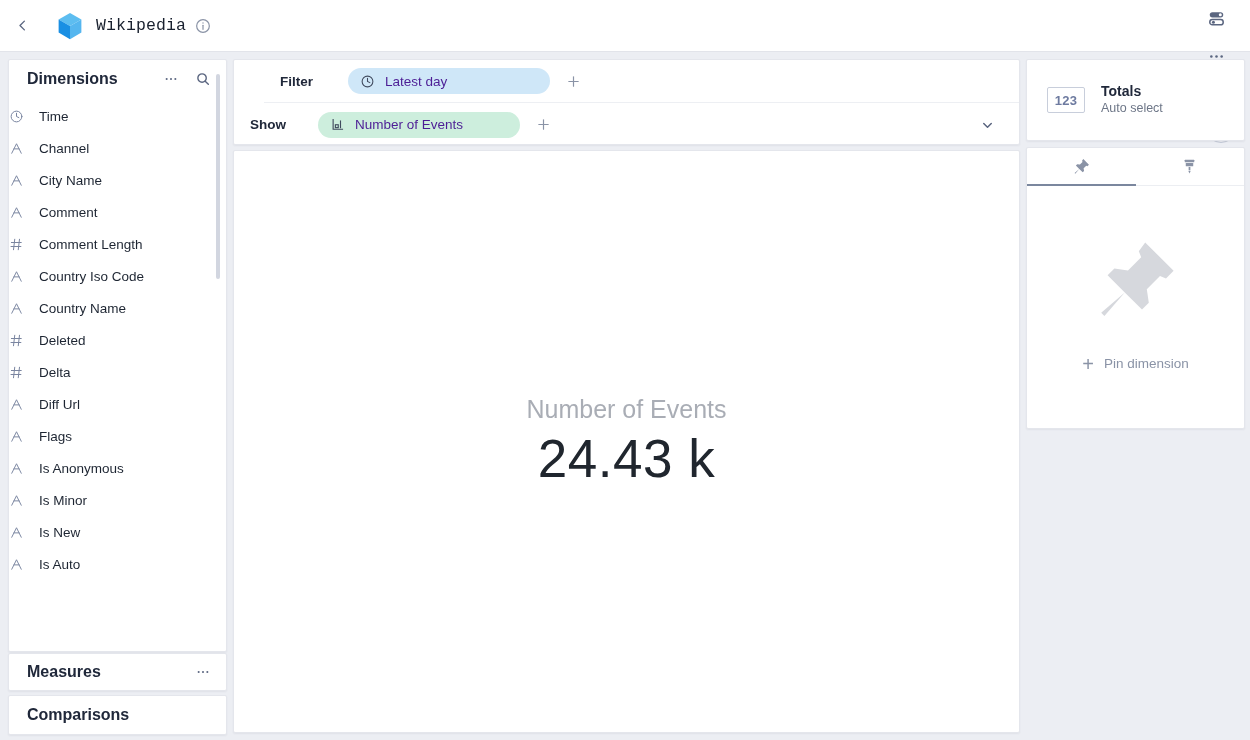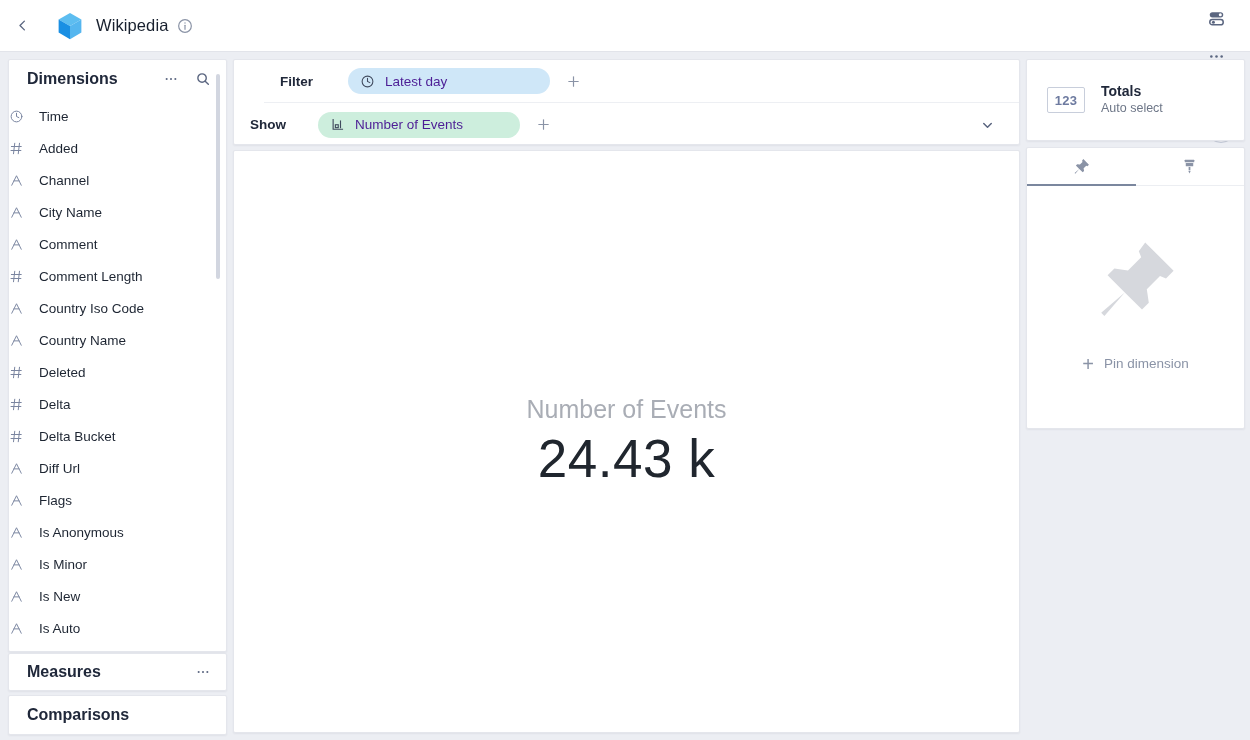--- a/index.html
+++ b/index.html
@@ -10,21 +10,21 @@
     font-family: "Liberation Sans", sans-serif;
     overflow: hidden;
   }
   .app { position: relative; width: 1250px; height: 740px; }
 
   
   .header {
     position: absolute; top: 0; left: 0; width: 1250px; height: 52px;
     background: #ffffff;
     border-bottom: 1px solid #e2e4ea;
-    display: flex; align-items: center;
+    display: flex; align-items: center; font-family: Liberation Mono, monospace;
   }
   .hdr-back {
     width: 44px; height: 52px; display: flex; align-items: center; justify-content: center;
     color: #5b6680; cursor: pointer;
   }
   .logo-cube { width: 28px; height: 30px; margin-left: 12px; display:block; }
   .hdr-title {
     font-size: 16.5px; color: #18202e; margin-left: 12px; letter-spacing: .1px;
   }
   .info-icon {
@@ -270,117 +270,95 @@
           <span class="dim-ico">
             <svg width="15" height="15" viewBox="0 0 24 24" fill="none" stroke="currentColor" stroke-width="1.6" stroke-linecap="round">
               <circle cx="12" cy="12" r="8.6"></circle>
               <polyline points="12 6.8 12 12 15.8 13.8"></polyline>
             </svg>
           </span>
           <span>Time</span>
         </div>
         <div class="dim-row">
           <span class="dim-ico">
+            <svg width="15" height="15" viewBox="0 0 24 24" fill="none" stroke="currentColor" stroke-width="1.55" stroke-linecap="round" stroke-linejoin="round">
+              <polyline points="4.4 19.6 12 4.4 19.6 19.6"></polyline>
+              <line x1="7.9" y1="12.6" x2="16.1" y2="12.6"></line>
+            </svg>
+          </span>
+          <span>Channel</span>
+        </div>
+        <div class="dim-row">
+          <span class="dim-ico">
+            <svg width="15" height="15" viewBox="0 0 24 24" fill="none" stroke="currentColor" stroke-width="1.55" stroke-linecap="round" stroke-linejoin="round">
+              <polyline points="4.4 19.6 12 4.4 19.6 19.6"></polyline>
+              <line x1="7.9" y1="12.6" x2="16.1" y2="12.6"></line>
+            </svg>
+          </span>
+          <span>City Name</span>
+        </div>
+        <div class="dim-row">
+          <span class="dim-ico">
+            <svg width="15" height="15" viewBox="0 0 24 24" fill="none" stroke="currentColor" stroke-width="1.55" stroke-linecap="round" stroke-linejoin="round">
+              <polyline points="4.4 19.6 12 4.4 19.6 19.6"></polyline>
+              <line x1="7.9" y1="12.6" x2="16.1" y2="12.6"></line>
+            </svg>
+          </span>
+          <span>Comment</span>
+        </div>
+        <div class="dim-row">
+          <span class="dim-ico">
             <svg width="15" height="15" viewBox="0 0 24 24" fill="none" stroke="currentColor" stroke-width="1.6" stroke-linecap="round">
               <line x1="9.2" y1="3.6" x2="7.2" y2="20.4"></line>
               <line x1="16.8" y1="3.6" x2="14.8" y2="20.4"></line>
               <line x1="3.8" y1="8.8" x2="19.6" y2="8.8"></line>
               <line x1="3.2" y1="15.2" x2="19" y2="15.2"></line>
             </svg>
           </span>
-          <span>Added</span>
-        </div>
-        <div class="dim-row">
-          <span class="dim-ico">
-            <svg width="15" height="15" viewBox="0 0 24 24" fill="none" stroke="currentColor" stroke-width="1.55" stroke-linecap="round" stroke-linejoin="round">
-              <polyline points="4.4 19.6 12 4.4 19.6 19.6"></polyline>
-              <line x1="7.9" y1="12.6" x2="16.1" y2="12.6"></line>
-            </svg>
-          </span>
-          <span>Channel</span>
-        </div>
-        <div class="dim-row">
-          <span class="dim-ico">
-            <svg width="15" height="15" viewBox="0 0 24 24" fill="none" stroke="currentColor" stroke-width="1.55" stroke-linecap="round" stroke-linejoin="round">
-              <polyline points="4.4 19.6 12 4.4 19.6 19.6"></polyline>
-              <line x1="7.9" y1="12.6" x2="16.1" y2="12.6"></line>
-            </svg>
-          </span>
-          <span>City Name</span>
-        </div>
-        <div class="dim-row">
-          <span class="dim-ico">
-            <svg width="15" height="15" viewBox="0 0 24 24" fill="none" stroke="currentColor" stroke-width="1.55" stroke-linecap="round" stroke-linejoin="round">
-              <polyline points="4.4 19.6 12 4.4 19.6 19.6"></polyline>
-              <line x1="7.9" y1="12.6" x2="16.1" y2="12.6"></line>
-            </svg>
-          </span>
-          <span>Comment</span>
+          <span>Comment Length</span>
+        </div>
+        <div class="dim-row">
+          <span class="dim-ico">
+            <svg width="15" height="15" viewBox="0 0 24 24" fill="none" stroke="currentColor" stroke-width="1.55" stroke-linecap="round" stroke-linejoin="round">
+              <polyline points="4.4 19.6 12 4.4 19.6 19.6"></polyline>
+              <line x1="7.9" y1="12.6" x2="16.1" y2="12.6"></line>
+            </svg>
+          </span>
+          <span>Country Iso Code</span>
+        </div>
+        <div class="dim-row">
+          <span class="dim-ico">
+            <svg width="15" height="15" viewBox="0 0 24 24" fill="none" stroke="currentColor" stroke-width="1.55" stroke-linecap="round" stroke-linejoin="round">
+              <polyline points="4.4 19.6 12 4.4 19.6 19.6"></polyline>
+              <line x1="7.9" y1="12.6" x2="16.1" y2="12.6"></line>
+            </svg>
+          </span>
+          <span>Country Name</span>
         </div>
         <div class="dim-row">
           <span class="dim-ico">
             <svg width="15" height="15" viewBox="0 0 24 24" fill="none" stroke="currentColor" stroke-width="1.6" stroke-linecap="round">
               <line x1="9.2" y1="3.6" x2="7.2" y2="20.4"></line>
               <line x1="16.8" y1="3.6" x2="14.8" y2="20.4"></line>
               <line x1="3.8" y1="8.8" x2="19.6" y2="8.8"></line>
               <line x1="3.2" y1="15.2" x2="19" y2="15.2"></line>
             </svg>
           </span>
-          <span>Comment Length</span>
-        </div>
-        <div class="dim-row">
-          <span class="dim-ico">
-            <svg width="15" height="15" viewBox="0 0 24 24" fill="none" stroke="currentColor" stroke-width="1.55" stroke-linecap="round" stroke-linejoin="round">
-              <polyline points="4.4 19.6 12 4.4 19.6 19.6"></polyline>
-              <line x1="7.9" y1="12.6" x2="16.1" y2="12.6"></line>
-            </svg>
-          </span>
-          <span>Country Iso Code</span>
-        </div>
-        <div class="dim-row">
-          <span class="dim-ico">
-            <svg width="15" height="15" viewBox="0 0 24 24" fill="none" stroke="currentColor" stroke-width="1.55" stroke-linecap="round" stroke-linejoin="round">
-              <polyline points="4.4 19.6 12 4.4 19.6 19.6"></polyline>
-              <line x1="7.9" y1="12.6" x2="16.1" y2="12.6"></line>
-            </svg>
-          </span>
-          <span>Country Name</span>
+          <span>Deleted</span>
         </div>
         <div class="dim-row">
           <span class="dim-ico">
             <svg width="15" height="15" viewBox="0 0 24 24" fill="none" stroke="currentColor" stroke-width="1.6" stroke-linecap="round">
               <line x1="9.2" y1="3.6" x2="7.2" y2="20.4"></line>
               <line x1="16.8" y1="3.6" x2="14.8" y2="20.4"></line>
               <line x1="3.8" y1="8.8" x2="19.6" y2="8.8"></line>
               <line x1="3.2" y1="15.2" x2="19" y2="15.2"></line>
             </svg>
           </span>
-          <span>Deleted</span>
-        </div>
-        <div class="dim-row">
-          <span class="dim-ico">
-            <svg width="15" height="15" viewBox="0 0 24 24" fill="none" stroke="currentColor" stroke-width="1.6" stroke-linecap="round">
-              <line x1="9.2" y1="3.6" x2="7.2" y2="20.4"></line>
-              <line x1="16.8" y1="3.6" x2="14.8" y2="20.4"></line>
-              <line x1="3.8" y1="8.8" x2="19.6" y2="8.8"></line>
-              <line x1="3.2" y1="15.2" x2="19" y2="15.2"></line>
-            </svg>
-          </span>
           <span>Delta</span>
-        </div>
-        <div class="dim-row">
-          <span class="dim-ico">
-            <svg width="15" height="15" viewBox="0 0 24 24" fill="none" stroke="currentColor" stroke-width="1.6" stroke-linecap="round">
-              <line x1="9.2" y1="3.6" x2="7.2" y2="20.4"></line>
-              <line x1="16.8" y1="3.6" x2="14.8" y2="20.4"></line>
-              <line x1="3.8" y1="8.8" x2="19.6" y2="8.8"></line>
-              <line x1="3.2" y1="15.2" x2="19" y2="15.2"></line>
-            </svg>
-          </span>
-          <span>Delta Bucket</span>
         </div>
         <div class="dim-row">
           <span class="dim-ico">
             <svg width="15" height="15" viewBox="0 0 24 24" fill="none" stroke="currentColor" stroke-width="1.55" stroke-linecap="round" stroke-linejoin="round">
               <polyline points="4.4 19.6 12 4.4 19.6 19.6"></polyline>
               <line x1="7.9" y1="12.6" x2="16.1" y2="12.6"></line>
             </svg>
           </span>
           <span>Diff Url</span>
         </div>

